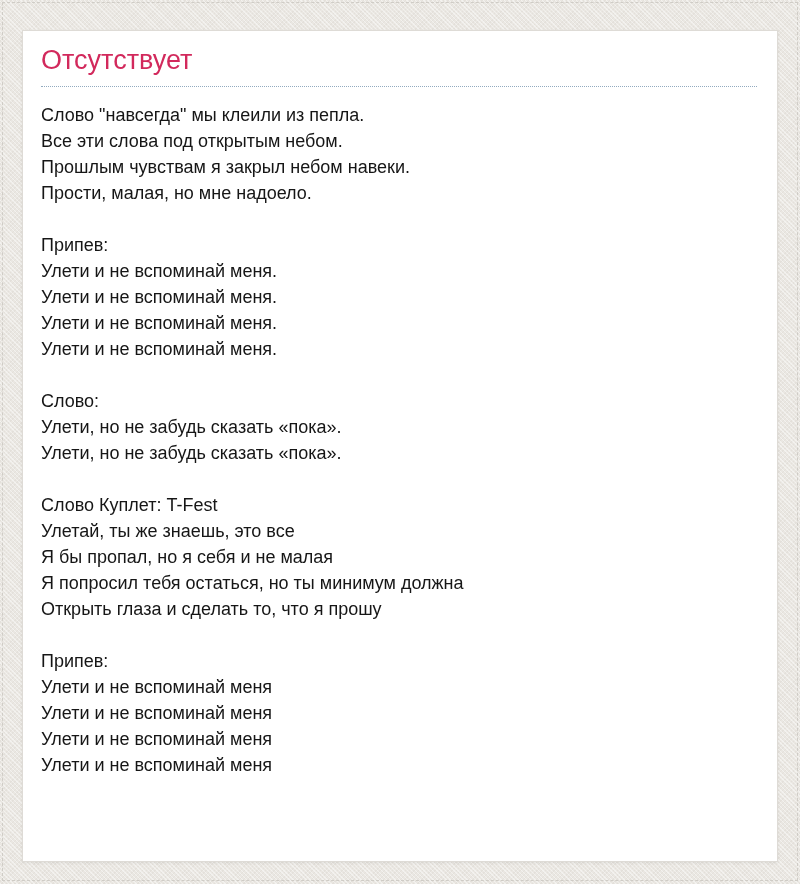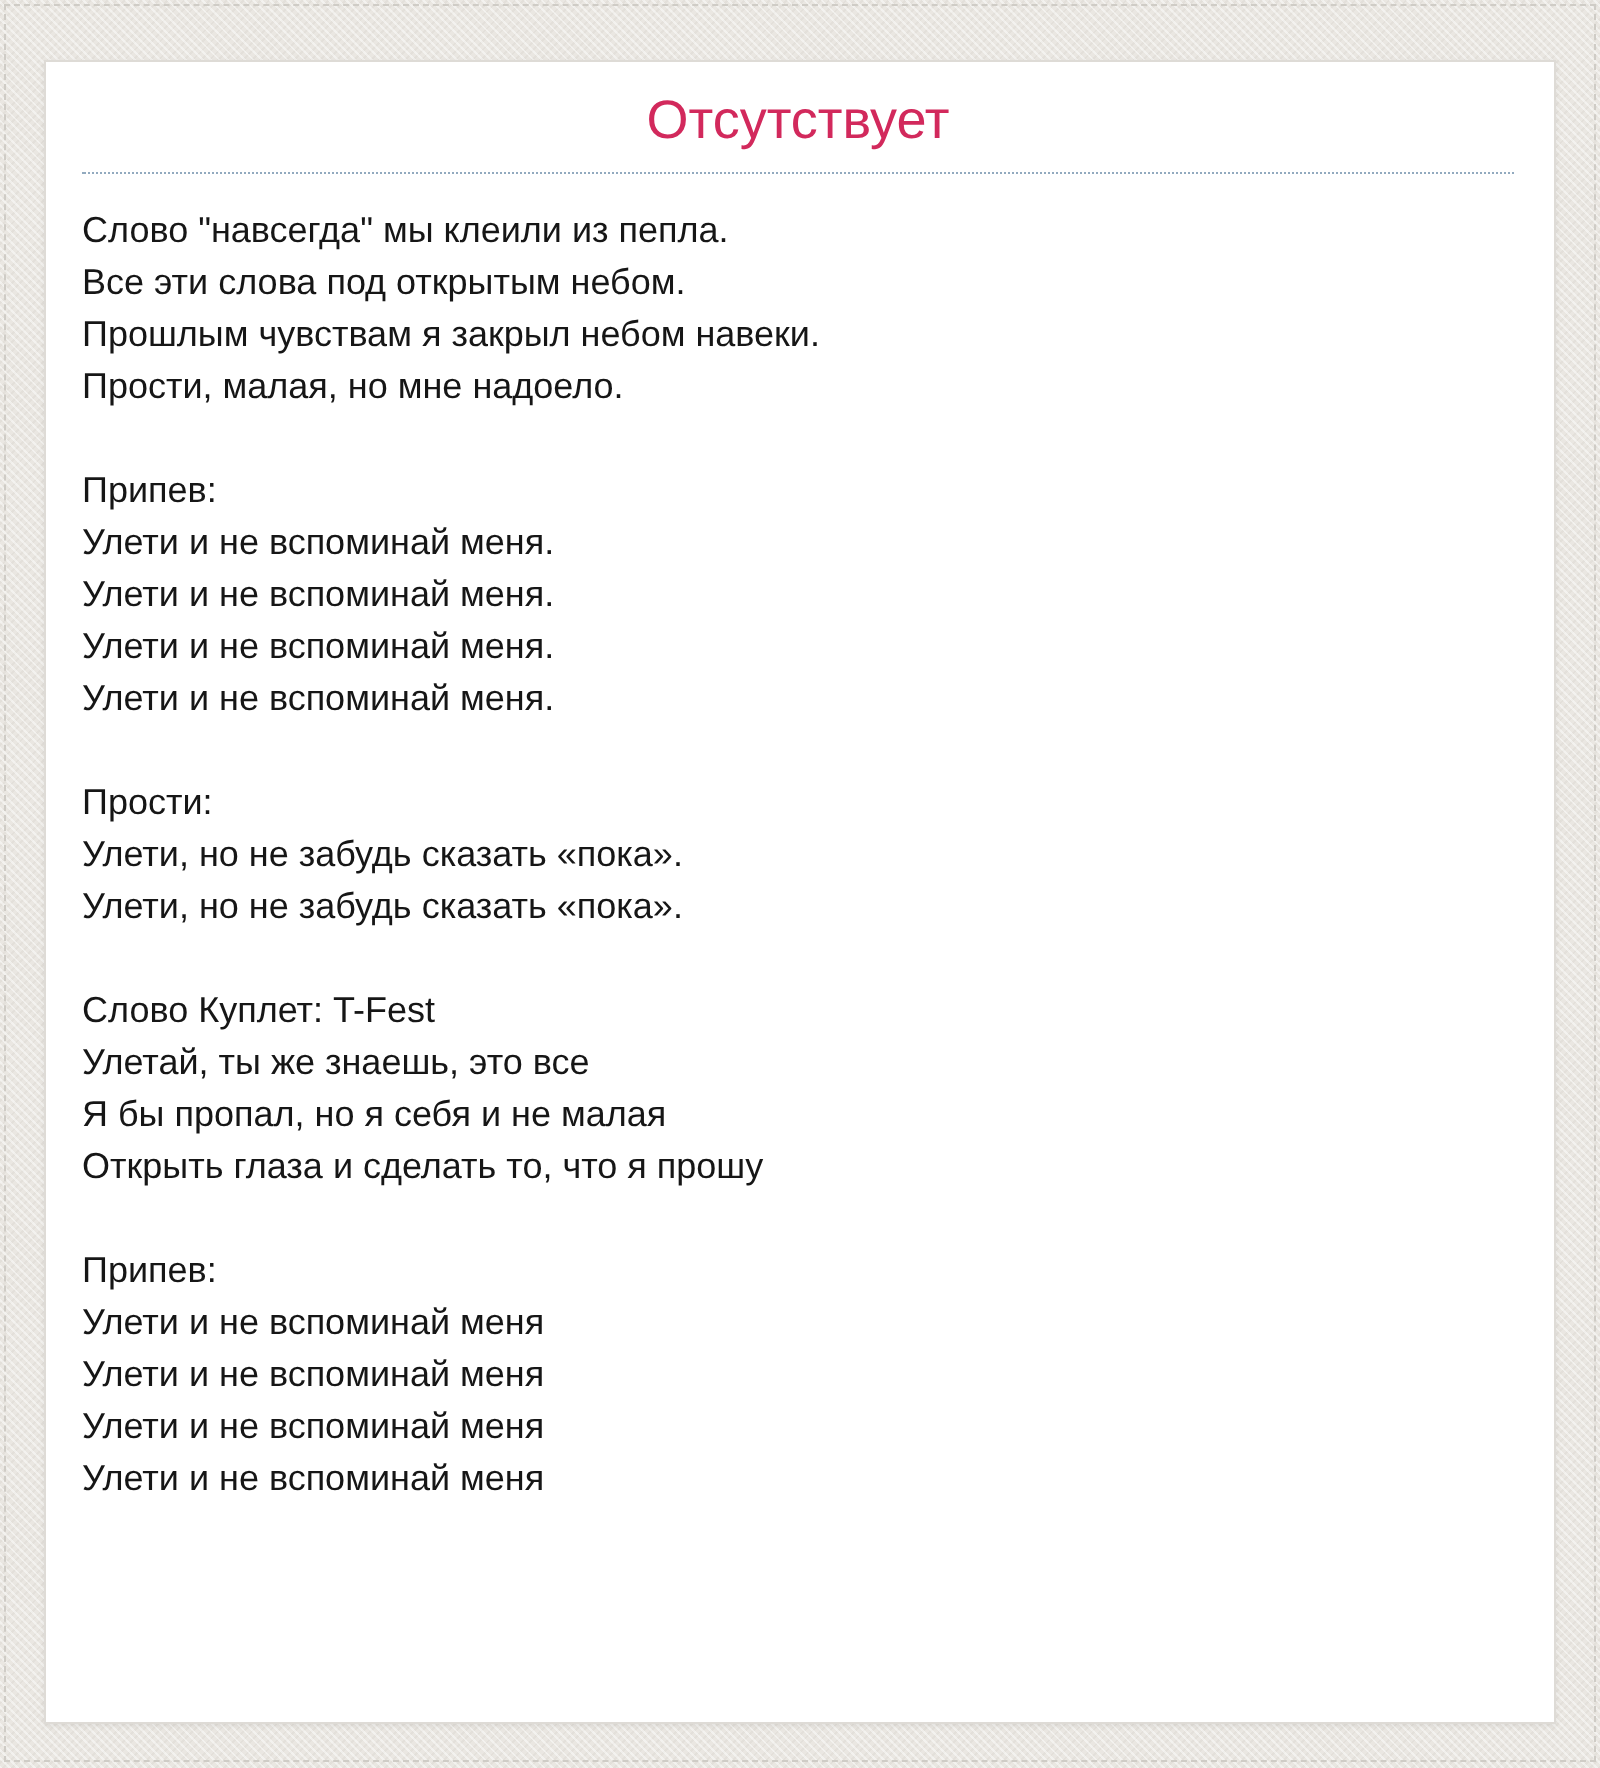--- a/index.html
+++ b/index.html
@@ -34,21 +34,20 @@
     border: 1px solid #dedbd6;
     box-shadow: 0 1px 3px rgba(0,0,0,0.07);
     padding: 12px 20px 0 18px;
   }
   h1.song-title {
     margin: 2px 0 11px 0;
     font-size: 27px;
     font-weight: 500;
     line-height: 30px;
     color: #d2295c;
-    text-align: center;
   }
   .artist-line {
     margin-top: 2px;
     font-size: 17px;
     line-height: 20px;
     color: #3c3c3c;
   }
   .artist-link {
     color: #55abba;
     text-decoration: none;
@@ -94,28 +93,29 @@
         <div class="line">Прости, малая, но мне надоело.</div>
       </div>
       <div class="stanza">
         <div class="line">Припев:</div>
         <div class="line">Улети и не вспоминай меня.</div>
         <div class="line">Улети и не вспоминай меня.</div>
         <div class="line">Улети и не вспоминай меня.</div>
         <div class="line">Улети и не вспоминай меня.</div>
       </div>
       <div class="stanza">
-        <div class="line">Прости:</div>
+        <div class="line">Слово:</div>
         <div class="line">Улети, но не забудь сказать «пока».</div>
         <div class="line">Улети, но не забудь сказать «пока».</div>
       </div>
       <div class="stanza">
         <div class="line">Слово Куплет: T-Fest</div>
         <div class="line">Улетай, ты же знаешь, это все</div>
         <div class="line">Я бы пропал, но я себя и не малая</div>
+        <div class="line">Я попросил тебя остаться, но ты минимум должна</div>
         <div class="line">Открыть глаза и сделать то, что я прошу</div>
       </div>
       <div class="stanza">
         <div class="line">Припев:</div>
         <div class="line">Улети и не вспоминай меня</div>
         <div class="line">Улети и не вспоминай меня</div>
         <div class="line">Улети и не вспоминай меня</div>
         <div class="line">Улети и не вспоминай меня</div>
       </div>
     </div>

